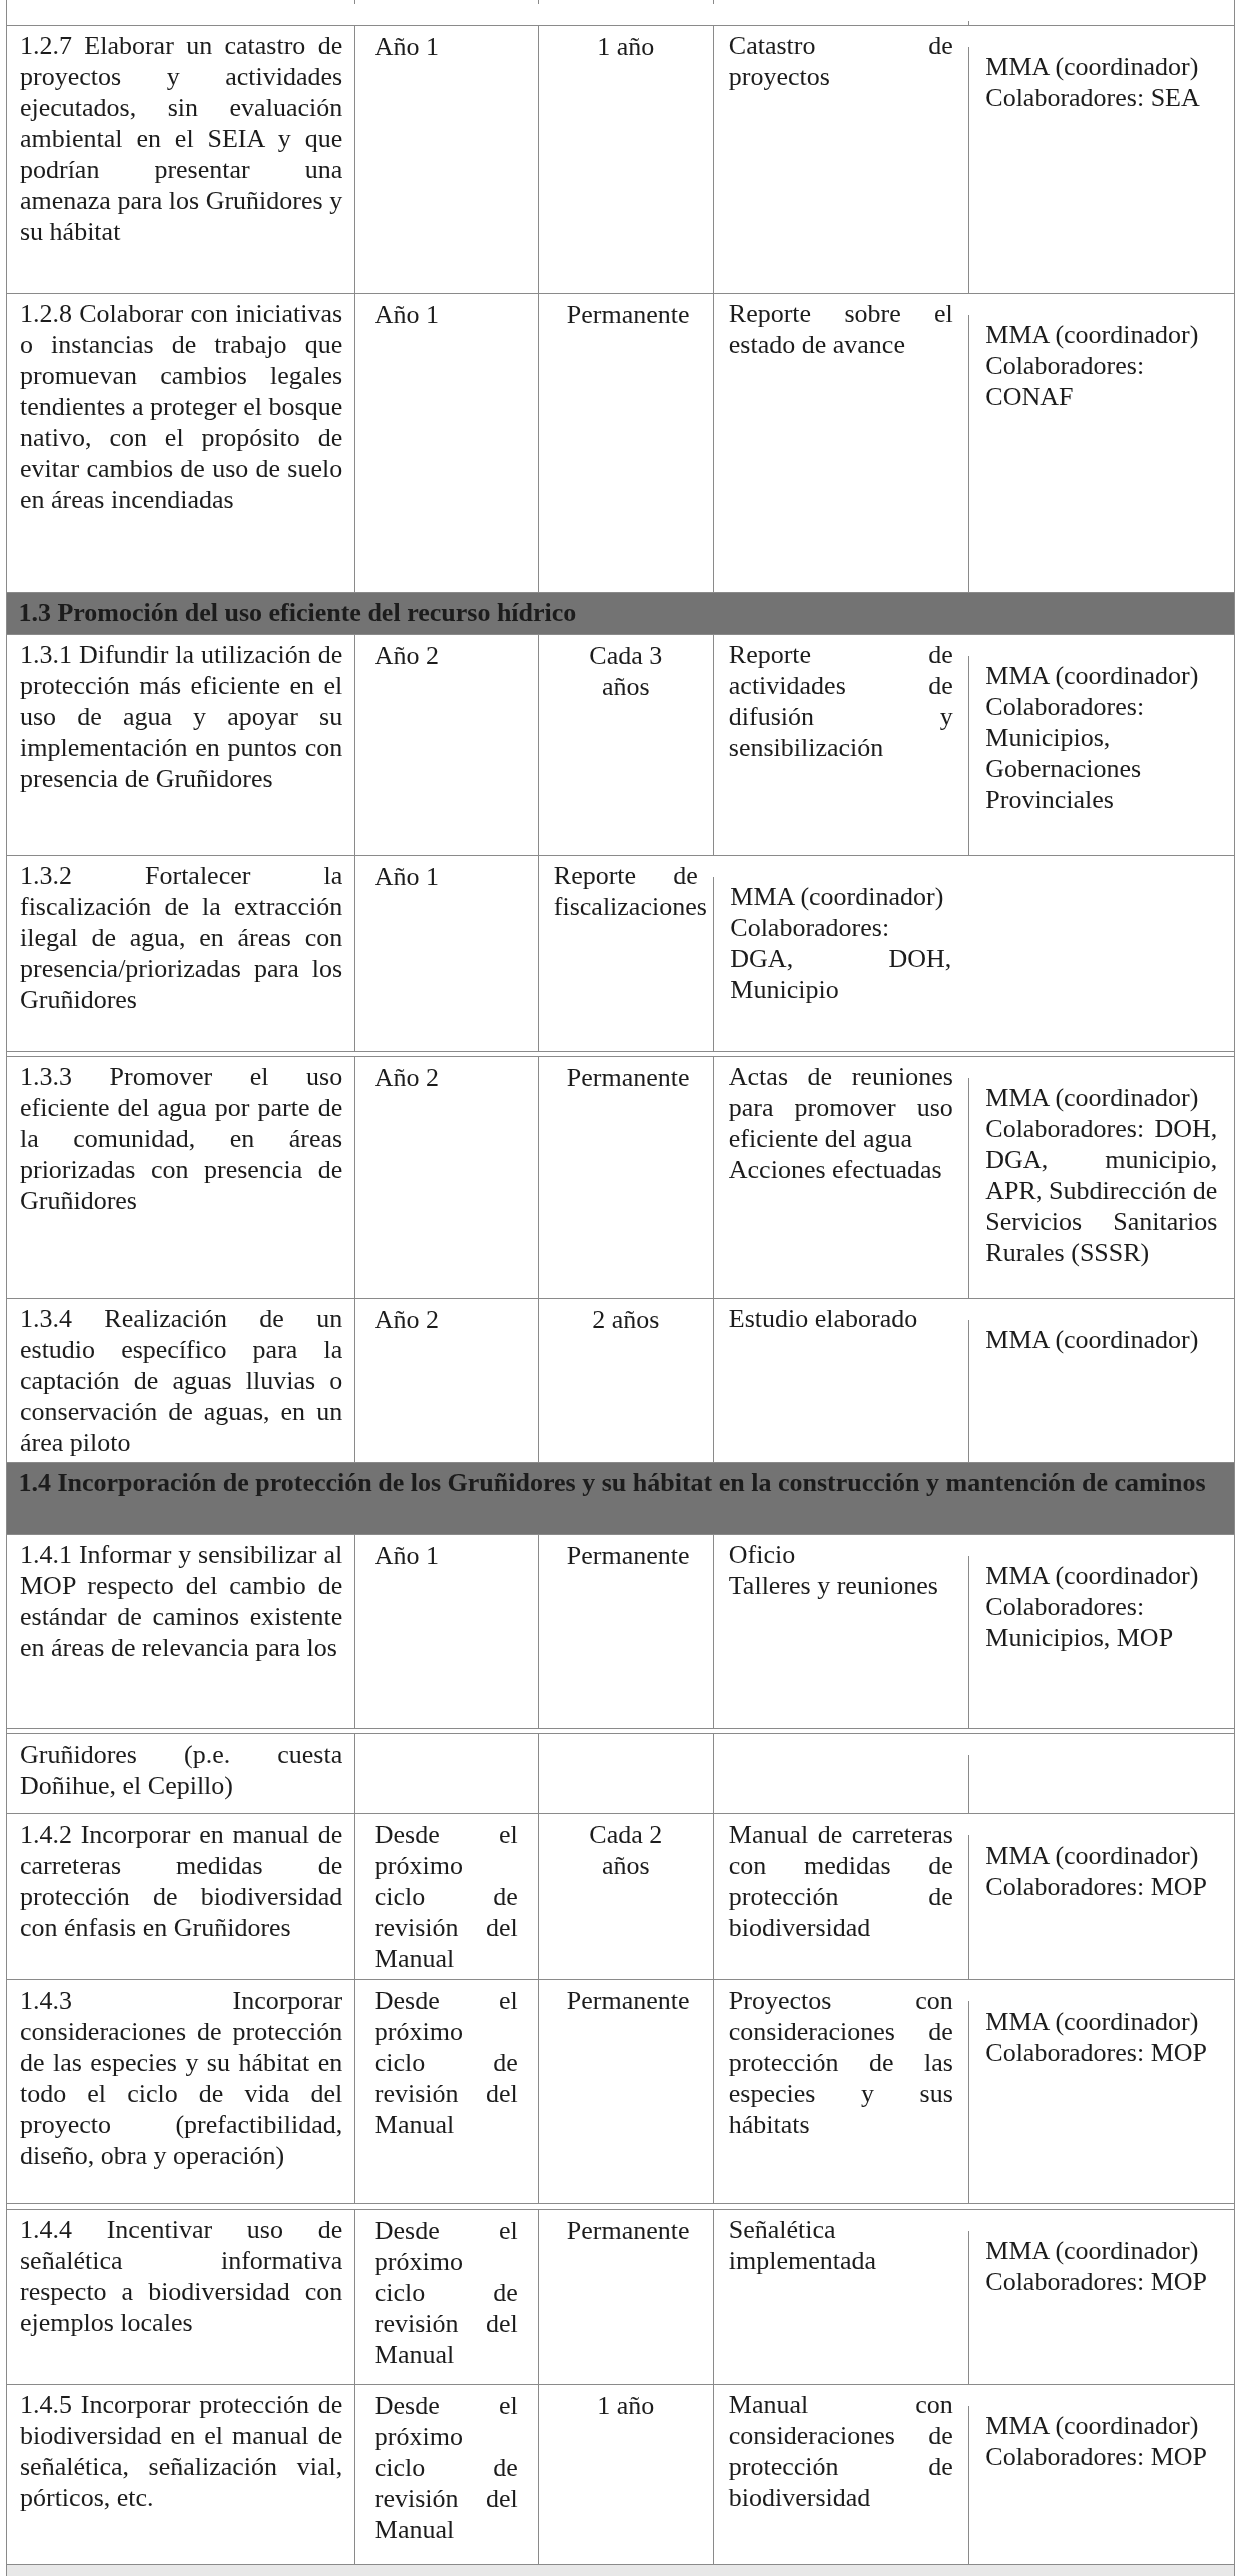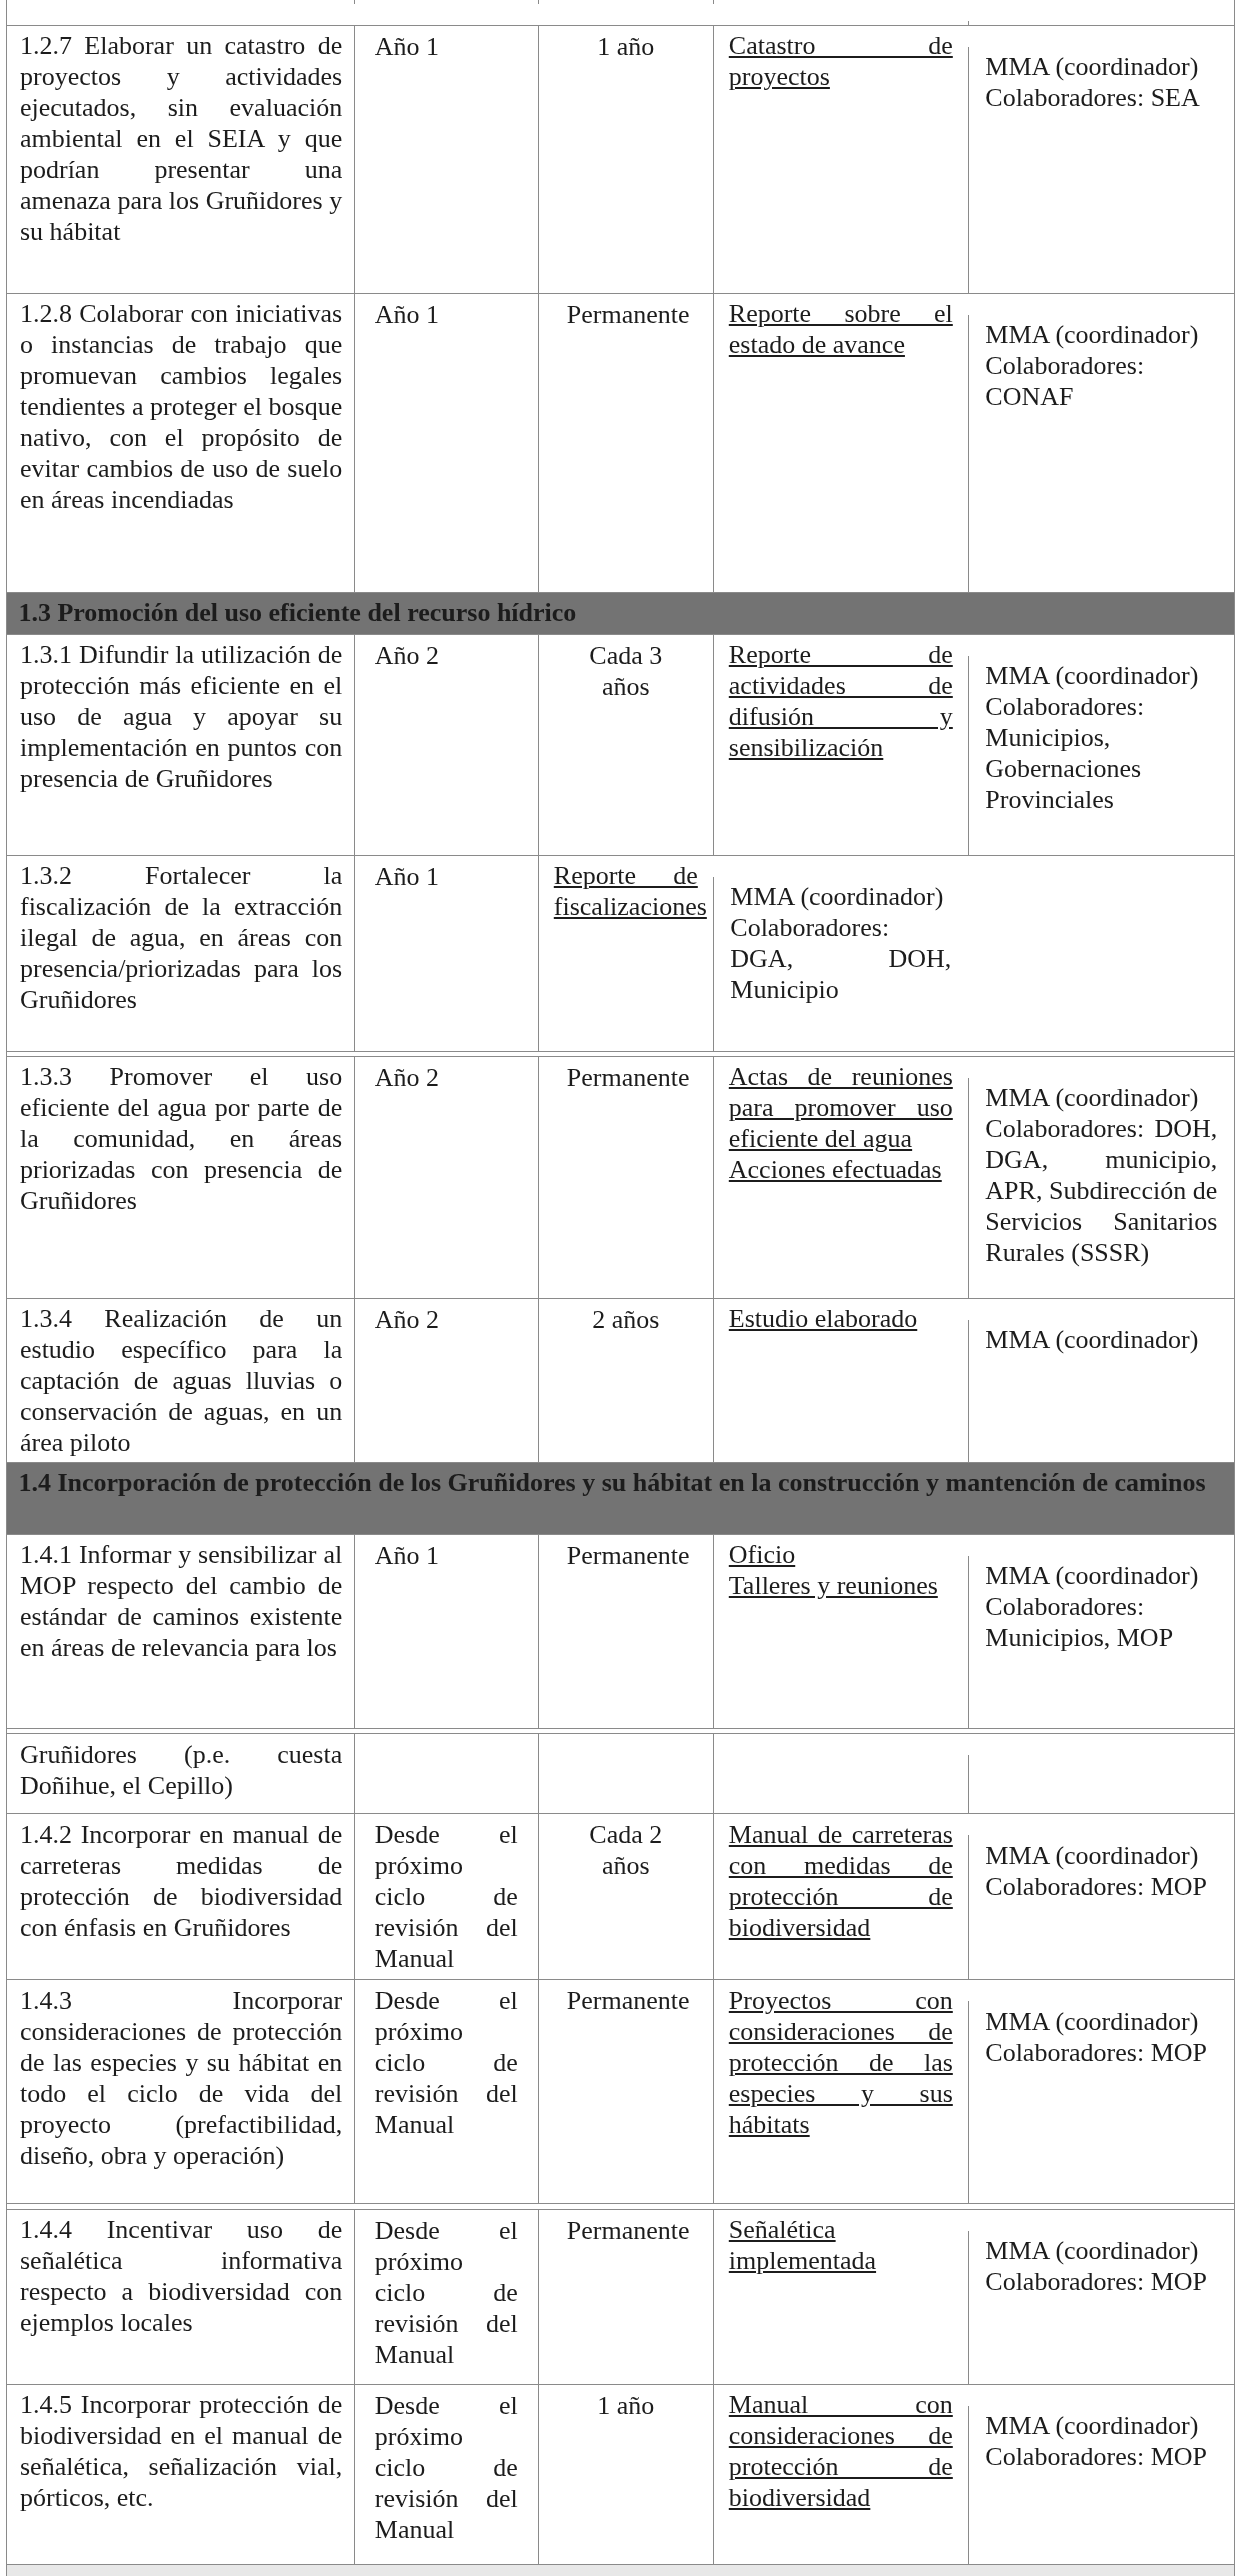--- a/index.html
+++ b/index.html
@@ -21,21 +21,21 @@
   .row:first-child{border-top:none;}
   .c{
     font-size:26px;line-height:31px;
     text-align:justify;white-space:pre-line;
     padding:4.1px 15px;hyphens:none;
   }
   .c + .c{border-left:1.7px solid #8a8a8a;}
   .c1{padding:4.1px 11.6px 4.1px 13.2px;}
   .c2{padding:5px 20px;}
   .c3{text-align:center;padding:5px 28px;}
-  .c4{padding:4.1px 15px;text-decoration:underline;}
+  .c4{padding:4.1px 15px;}
   .c5{padding:4.1px 16.5px;margin-top:21px;}
   .sliver .c{padding:0;height:4.1px;}
   .section-row .c{
     grid-column:1 / -1;background:#737373;font-weight:bold;
     padding:4.1px 11.6px;text-align:justify;
   }
   .pb{height:4.1px;border-top:1.7px solid #8a8a8a;background:#ffffff;}
   .bottom-strip{
     height:11.6px;background:#e8e8e8;border-top:1.7px solid #8a8a8a;
   }

